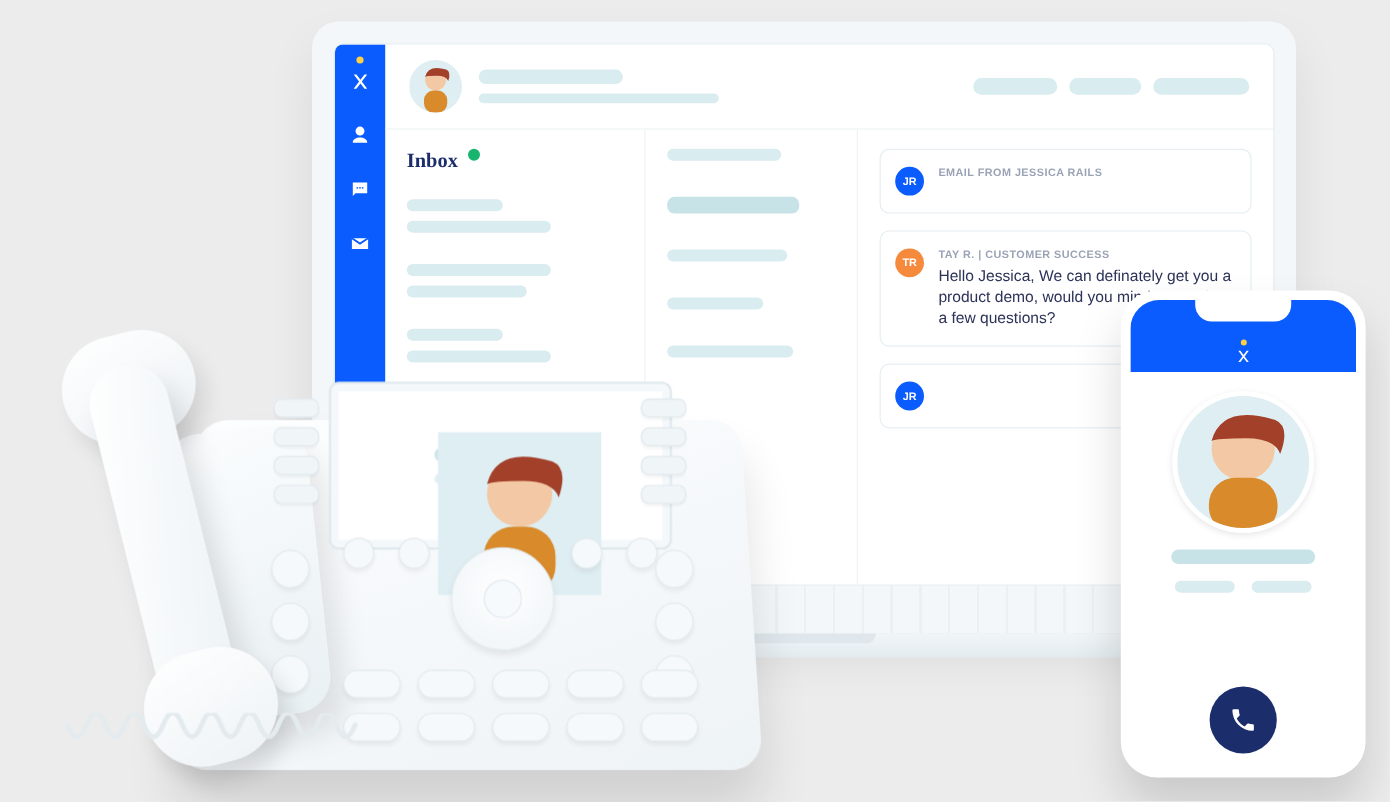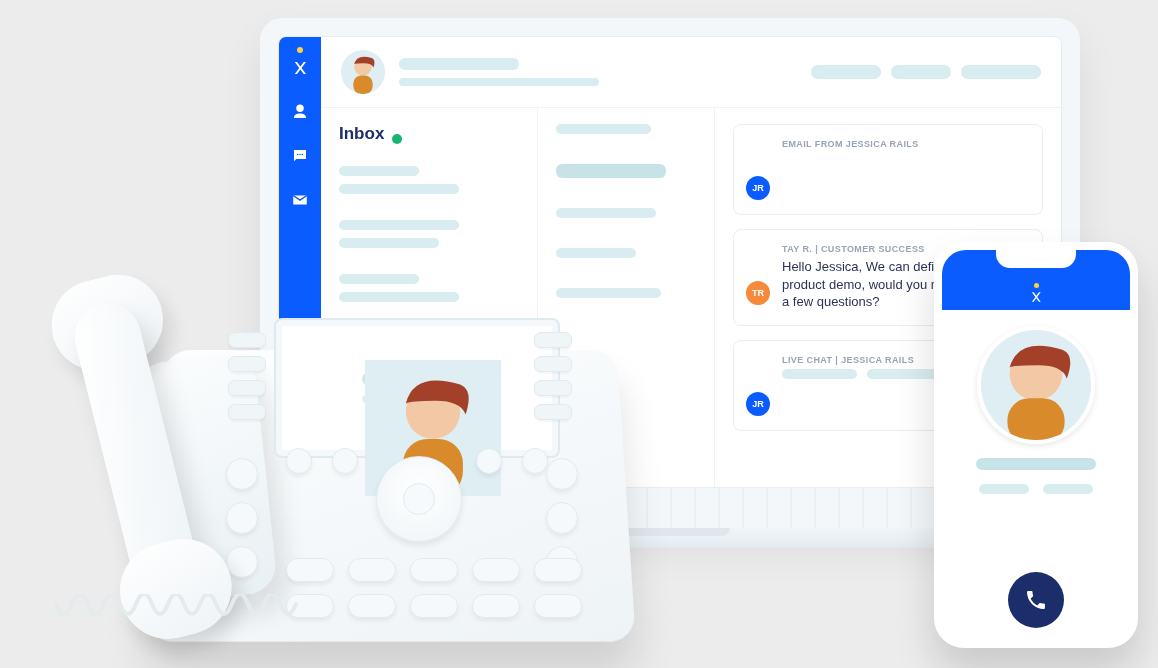--- a/index.html
+++ b/index.html
@@ -33,40 +33,40 @@
   .skel{background:var(--placeholder);border-radius:6px;}
   .title-skel .skel:first-child{width:120px;height:12px;}
   .title-skel .skel:last-child{width:200px;height:8px;}
   .topbar-right{margin-left:auto;display:flex;gap:10px;}
   .pill{height:14px;border-radius:8px;background:var(--placeholder);}
   .pill.a{width:70px;}.pill.b{width:60px;}.pill.c{width:80px;}
 
   .body{flex:1;display:flex;min-height:0;}
   .col{padding:16px 18px;}
   .col.inbox{width:180px;border-right:1px solid #eef3f6;}
-  .inbox-head{display:flex;align-items:flex-end;gap:8px;font-weight:700;color:var(--brand-navy);font-size:17px;margin-bottom:22px;}
+  .inbox-head{display:flex;align-items:flex-start;gap:8px;font-weight:700;color:var(--brand-navy);font-size:17px;margin-bottom:22px;font-family:Liberation Serif, serif;}
   .dot-green{width:10px;height:10px;border-radius:50%;background:var(--green);}
   .inbox-item{margin-bottom:26px;}
   .inbox-item .skel{height:10px;margin-bottom:8px;}
   .inbox-item .skel.w1{width:80px;}
   .inbox-item .skel.w2{width:120px;}
   .inbox-item .skel.w3{width:100px;}
 
   .col.list{width:140px;border-right:1px solid #eef3f6;}
   .list .skel{height:10px;border-radius:6px;margin-bottom:30px;}
   .list .skel:nth-child(1){width:95px;}
   .list .skel:nth-child(2){width:110px;background:#c8e3e8;height:14px;}
   .list .skel:nth-child(3){width:100px;}
   .list .skel:nth-child(4){width:80px;}
   .list .skel:nth-child(5){width:105px;}
 
   .col.convo{flex:1;min-width:0;}
   .section-label{font-size:9px;letter-spacing:.6px;color:var(--muted);font-weight:700;margin-bottom:14px;}
   .msg{border:1px solid #e6eef2;border-radius:8px;padding:14px 16px 14px 12px;margin-bottom:14px;display:flex;gap:12px;align-items:flex-start;}
-  .badge{width:24px;height:24px;border-radius:50%;color:#fff;font-size:9px;font-weight:700;display:flex;align-items:center;justify-content:center;flex:0 0 auto;margin-top:37px;}
+  .badge{width:24px;height:24px;border-radius:50%;color:#fff;font-size:9px;font-weight:700;display:flex;align-items:center;justify-content:center;flex:0 0 auto;}
   .badge.jr{background:#0a5cff;}
   .badge.tr{background:var(--orange);}
   .msg-body{flex:1;min-width:0;}
   .msg-meta{font-size:9px;letter-spacing:.4px;color:var(--muted);font-weight:700;margin-bottom:4px;}
   .msg-text{font-size:13px;color:var(--text);line-height:1.35;}
   .msg-skels{display:flex;gap:10px;margin-top:4px;}
   .msg-skels .skel{height:10px;flex:1;}
 
   .laptop-base{height:20px;background:linear-gradient(#f0f5f8,#e4ebef);border-radius:0 0 20px 20px;margin:0 -40px;position:relative;}
   .laptop-base::before{content:"";position:absolute;left:50%;top:0;transform:translateX(-50%);width:120px;height:8px;background:#dfe7ec;border-radius:0 0 8px 8px;}
@@ -233,28 +233,20 @@
                 <div class="msg">
                   <div class="badge tr">TR</div>
                   <div class="msg-body">
                     <div class="msg-meta">TAY R. | CUSTOMER SUCCESS</div>
                     <div class="msg-text">Hello Jessica, We can definately get you a product demo, would you mind answering a few questions?</div>
                   </div>
                 </div>
 
                 <div class="msg">
                   <div class="badge jr">JR</div>
-                  <div class="msg-body">
-                    <div class="msg-meta">LIVE CHAT | JESSICA RAILS</div>
-                    <div class="msg-skels">
-                      <div class="skel"></div>
-                        <div class="skel"></div>
-                        <div class="skel"></div>
-                    </div>
-                  </div>
                 </div>
               </div>
             </div>
           </div>
 
         </div>
       </div>
       <div class="kb-hint"></div>
     </div>
     <div class="laptop-base"></div>

